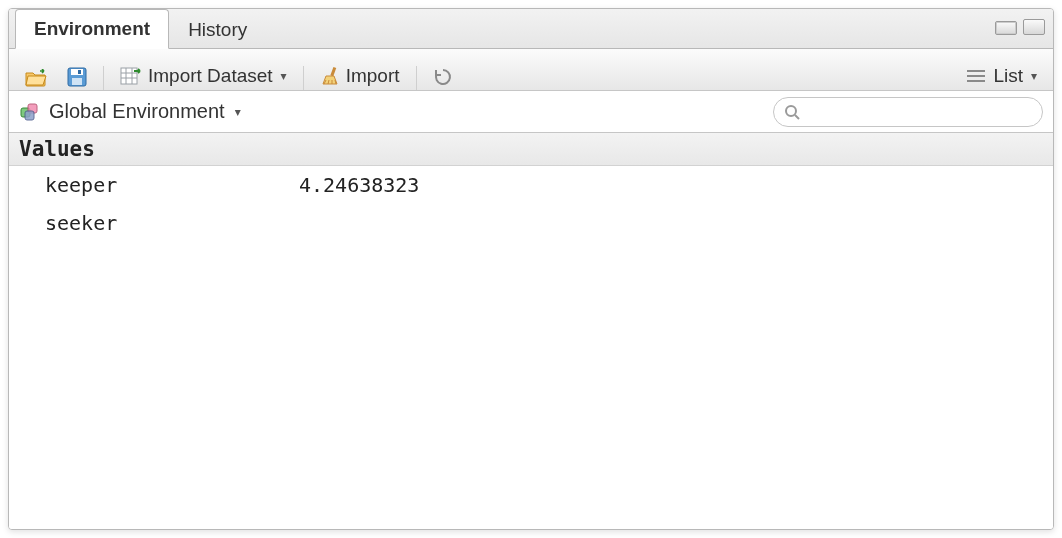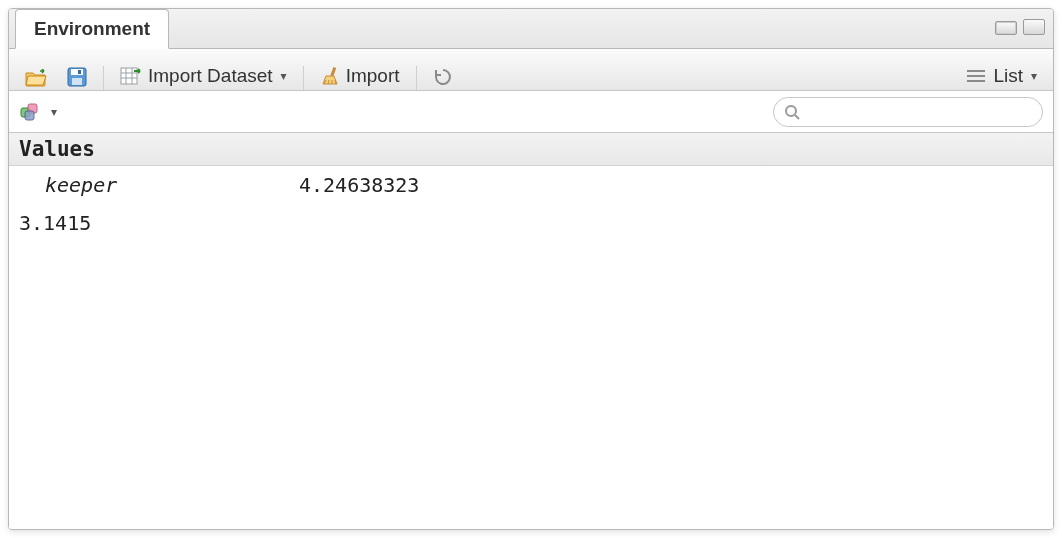--- a/index.html
+++ b/index.html
@@ -127,32 +127,35 @@
     background: #fff;
   }
   .row {
     display: flex;
     align-items: center;
     height: 38px;
     font-family: Menlo, Consolas, monospace;
     font-size: 20px;
     color: #222;
   }
-  .row .name { width: 280px; padding-left: 36px; font-style: italic; }
+  .row .name { width: 280px; padding-left: 36px; }
   .row .val { flex: 1; padding-left: 10px; }
   svg { display: block; }
 </style>
 </head>
 <body>
 
 <div class="panel">
 
   <div class="tabbar">
     <div class="tab active">
       <span>Environment</span>
+    </div>
+    <div class="tab">
+      <span>History</span>
     </div>
     <div class="window-controls">
       <div class="win-min"></div>
       <div class="win-max"></div>
     </div>
   </div>
 
   <div class="toolbar">
     <div class="tb-btn" title="Open">
       <span>
@@ -227,20 +230,21 @@
 
   <div class="envbar">
     <div class="env-scope">
       <span>
         <svg width="22" height="20" viewBox="0 0 22 20">
           <rect x="2" y="6" width="9" height="9" rx="2" fill="#7fc97f" stroke="#3a8a3a"></rect>
           <rect x="9" y="2" width="9" height="9" rx="2" fill="#f28cb1" stroke="#b04a6a" opacity="0.85"></rect>
           <rect x="6" y="9" width="9" height="9" rx="2" fill="#8da0cb" stroke="#4a5a8a" opacity="0.85"></rect>
         </svg>
       </span>
+      <span>Global Environment</span>
       <span class="caret">▾</span>
     </div>
     <div class="search">
       <span>
         <svg width="16" height="16" viewBox="0 0 16 16">
           <circle cx="7" cy="7" r="5" fill="none" stroke="#9a9a9a" stroke-width="2"></circle>
           <line x1="11" y1="11" x2="15" y2="15" stroke="#9a9a9a" stroke-width="2"></line>
         </svg>
       </span>
       <input type="text" placeholder="" style="">
@@ -251,17 +255,17 @@
     <span>Values</span>
   </div>
 
   <div class="values" id="values-container">
 
   <div class="row">
         <div class="name">keeper</div>
         <div class="val">4.24638323</div>
       </div>
       <div class="row">
-        <div class="val">3.1415</div>
+        <div class="name">seeker</div>
       </div>
     </div>
 
 </div>
 
 </body></html>

